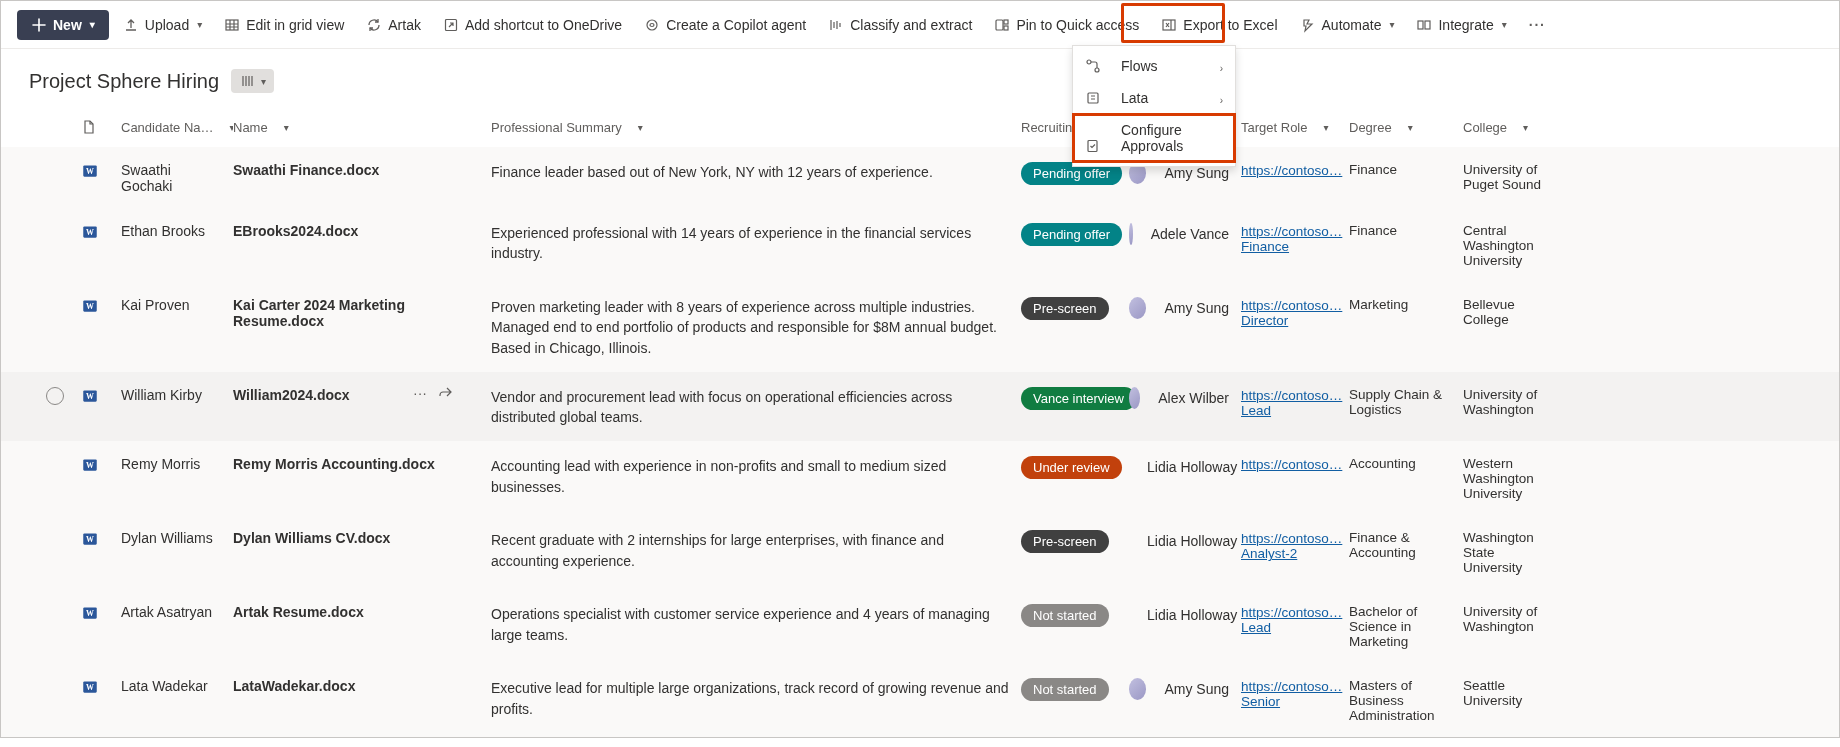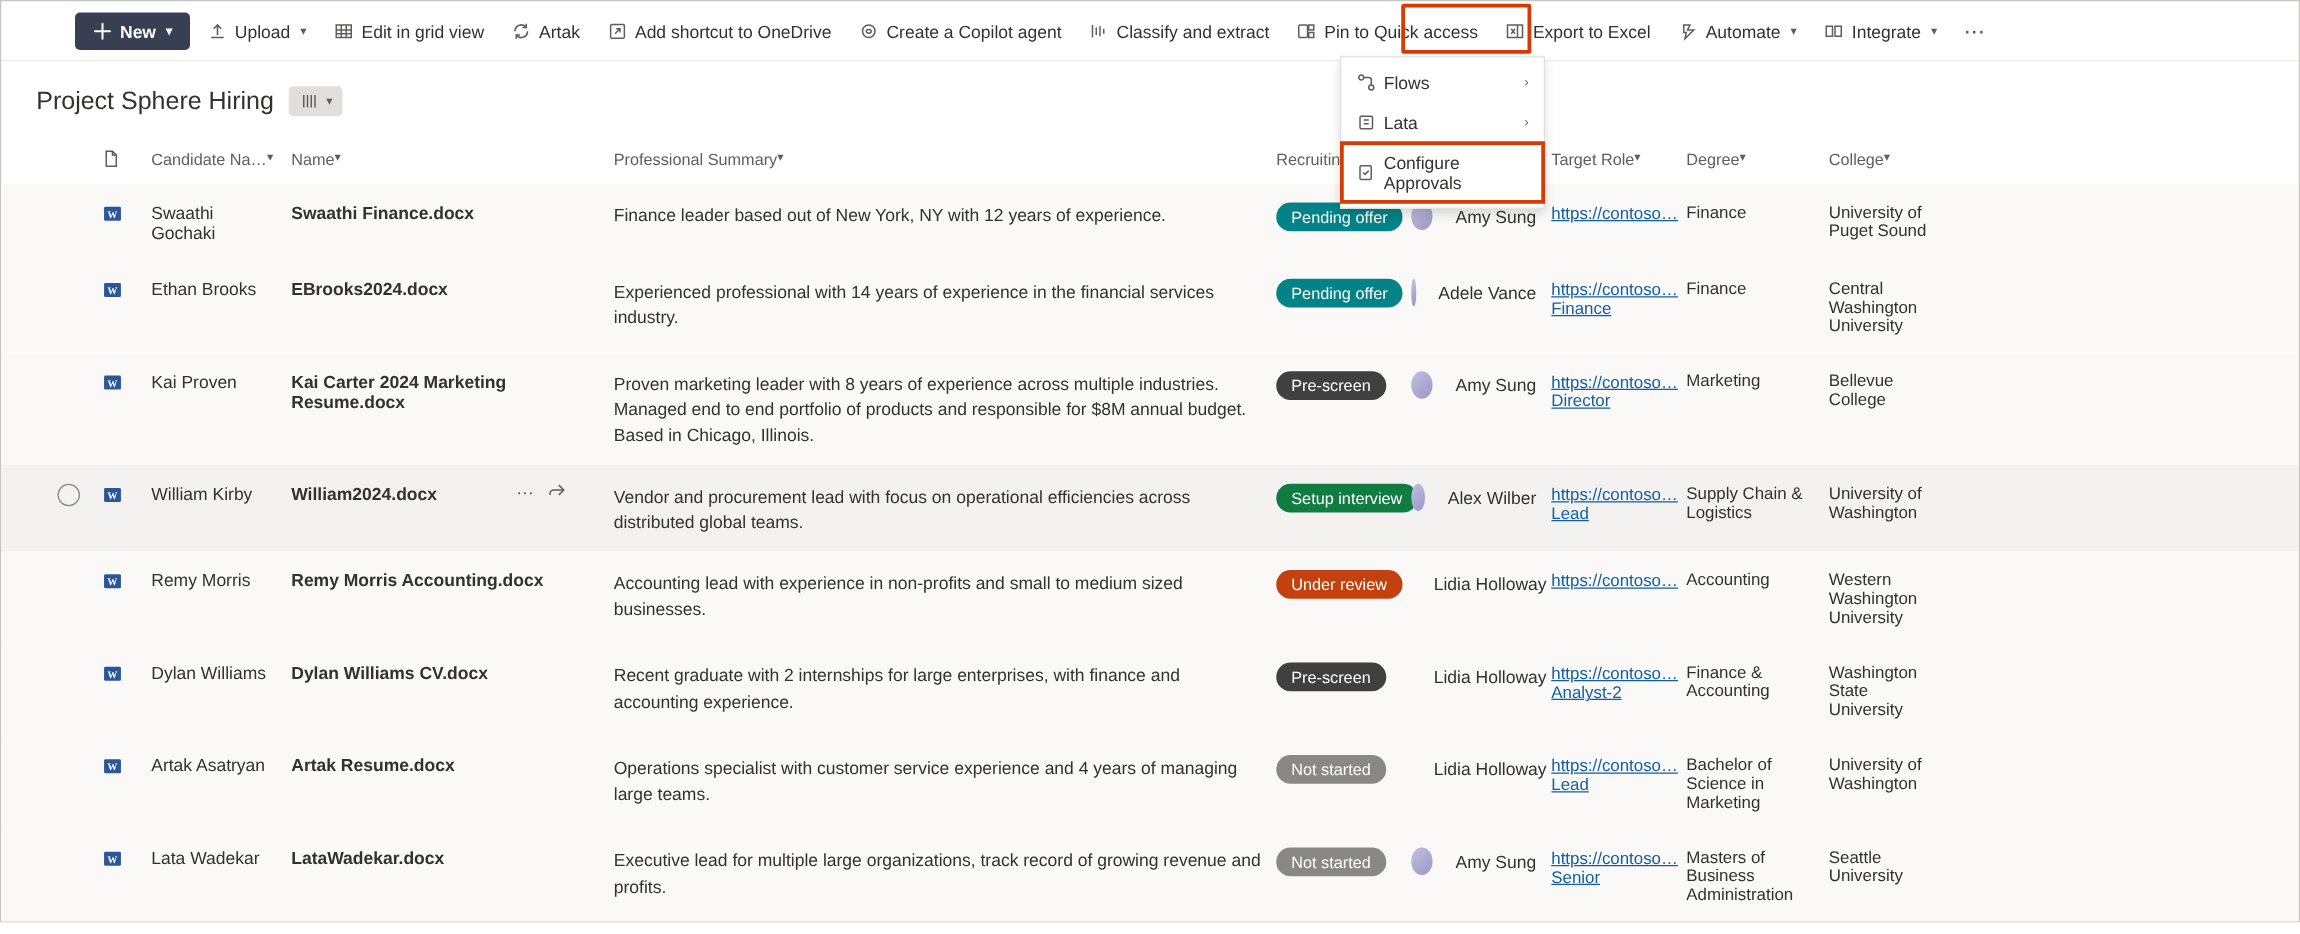--- a/index.html
+++ b/index.html
@@ -37,21 +37,20 @@
   }
   .tb-btn .chev { font-size: 10px; color: #605e5c; margin-left: 2px; }
   .tb-icon { width: 16px; height: 16px; display: inline-flex; align-items: center; justify-content: center; color: #605e5c; }
   .tb-icon svg { width: 16px; height: 16px; }
   .new-btn {
     background: #393f52;
     color: #fff;
     font-weight: 600;
     padding: 7px 14px;
     border-radius: 4px;
-    margin-left: 43px;
   }
   .new-btn .tb-icon { color: #fff; }
   .new-btn .chev { color: #fff; }
   .highlight-red {
     border: 3px solid #d83b01;
     border-radius: 2px;
     position: absolute;
   }
   .hl-automate { top: 2px; left: 1120px; width: 104px; height: 40px; pointer-events:none; }
   .more-ellipsis { font-weight: bold; letter-spacing: 1px; color:#605e5c; }
@@ -62,22 +61,22 @@
     left: 1071px;
     width: 164px;
     background: #fff;
     border: 1px solid #e1dfdd;
     box-shadow: 0 4px 8px rgba(0,0,0,.14);
     z-index: 10;
     padding: 4px 0;
   }
   .menu-item {
     display: flex;
-    align-items: center;
-    gap: 6px;
+    align-items: flex-end;
+    gap: 20px;
     padding: 8px 12px;
     cursor: pointer;
     position: relative;
   }
   .menu-item .sub-chev {
     margin-left: auto;
     font-size: 10px;
     color: #605e5c;
   }
   .menu-item.hl {
@@ -127,22 +126,22 @@
     padding: 0 28px;
   }
   .colhdr {
     font-size: 13px;
     color: #605e5c;
     align-items: center;
     height: 40px;
   }
   .colhdr .hdr {
     display: flex;
-    align-items: flex-start;
-    gap: 0;
+    align-items: center;
+    gap: 16px;
     cursor: pointer;
     overflow: hidden;
     text-overflow: ellipsis;
     white-space: nowrap;
   }
   .row {
     border-top: 1px solid transparent;
     padding-top: 14px;
     padding-bottom: 14px;
     background: #faf9f8;
@@ -475,21 +474,21 @@
           </div>
           <div class="doc-icon">
             <svg viewBox="0 0 16 16">
               <rect x="2" y="3" width="12" height="10" rx="1" fill="#2b579a"></rect>
               <text x="8" y="11" text-anchor="middle" font-size="7" fill="#fff" font-family="Segoe UI" font-weight="700">W</text>
             </svg>
           </div>
           <div class="cell ">William Kirby</div>
           <div class="cell docname">William2024.docx</div>
           <div class="cell summary">Vendor and procurement lead with focus on operational efficiencies across distributed global teams.</div>
-          <div class="cell"><span class="status-pill st-green">Setup interview</span></div>
+          <div class="cell"><span class="status-pill st-green">Vance interview</span></div>
           <div class="cell person">
             <span class="avatar"></span>
             <span>Alex Wilber</span>
           </div>
           <div class="cell "><a class="link" href="#">https://contoso…</a><a class="link link2" href="#">Lead</a></div>
           <div class="cell small">Supply Chain &amp; Logistics</div>
           <div class="cell small">University of Washington</div>
           <div class="row-actions">
             <span style="cursor:pointer">···</span>
             <span style="cursor:pointer"><svg viewBox="0 0 16 16" fill="none" stroke="currentColor" stroke-width="1.2">

